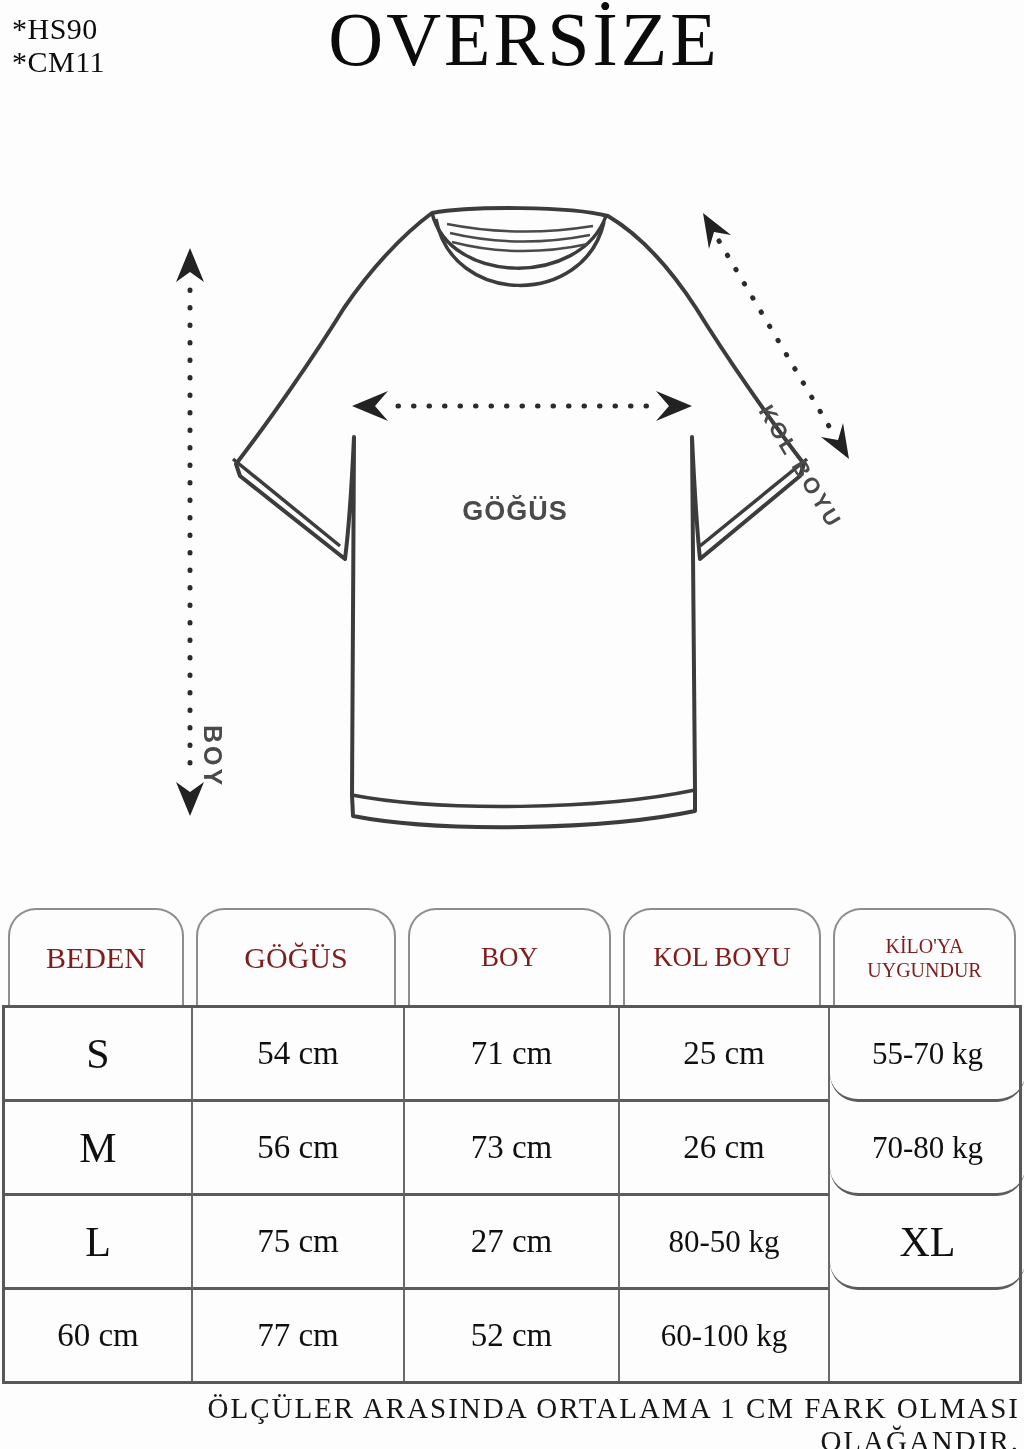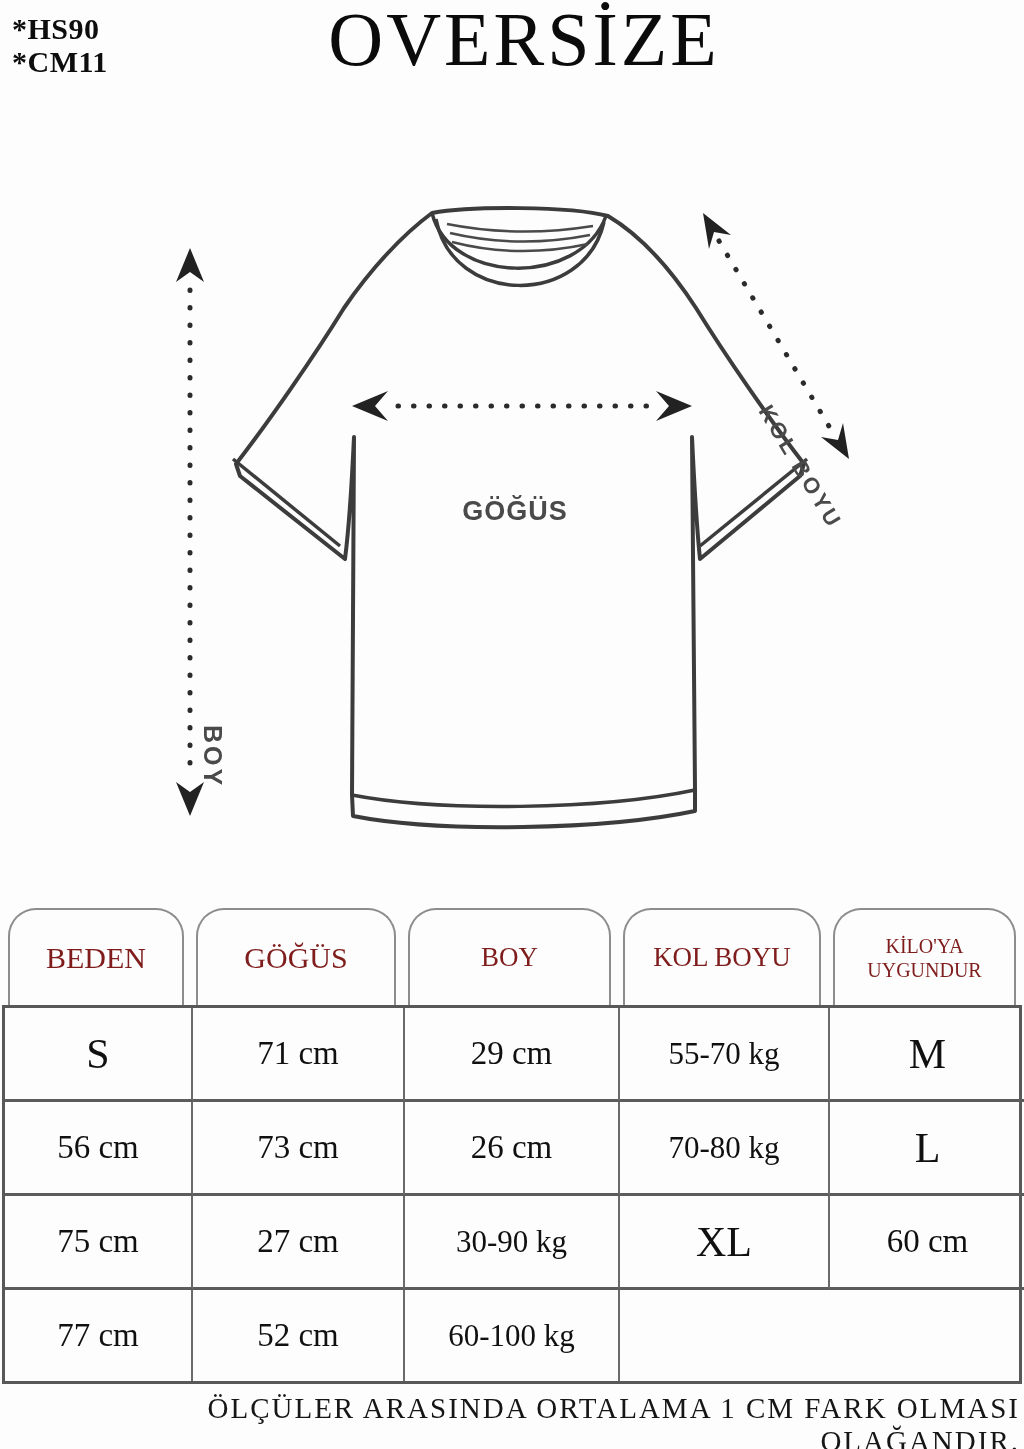--- a/index.html
+++ b/index.html
@@ -1,20 +1,20 @@
 <!DOCTYPE html>
 <html><head>
 <meta charset="utf-8">
 <style>
   html,body{margin:0;padding:0;}
   body{background:#ffffff;}
   .page{position:relative;width:1024px;height:1449px;background:#fdfdfd;overflow:hidden;
         font-family:"Liberation Serif",serif;color:#111;}
   
-  .codes{position:absolute;left:12px;top:12px;font-size:30px;font-weight:bold;
+  .codes{position:absolute;left:12px;top:12px;font-size:30px;font-weight:normal;
          line-height:33px;color:#0d0d0d;letter-spacing:0.5px;}
   .title{position:absolute;left:0;right:0;top:-4px;margin:0 0 0 24px;text-align:center;
          font-size:76px;font-weight:normal;letter-spacing:3px;color:#0b0b0b;
          font-family:"Liberation Serif",serif;}
   
   .diagram{position:absolute;left:0;top:140px;width:1024px;height:745px;}
   .diagram svg{position:absolute;left:0;top:0;}
   .measure-label{position:absolute;font-family:"Liberation Sans",sans-serif;
                  font-weight:bold;color:#4a4a4a;text-align:center;}
   .lbl-chest{left:395px;top:356px;width:240px;font-size:27px;letter-spacing:1px;}
@@ -29,21 +29,21 @@
       border-radius:28px 28px 0 0;background:#fdfdfd;
       display:flex;align-items:center;justify-content:center;text-align:center;
       font-size:30px;color:#7f1d1d;}
   .th.small{font-size:27px;}
   .th.tiny{font-size:20px;line-height:1.2;padding:0 32px;}
   .tbody{display:grid;grid-template-columns:188px 212px 215px 210px 195px;
          border:3px solid #585858;background:#fdfdfd;}
   .td{height:91px;display:flex;align-items:center;justify-content:center;
       border-right:2px solid #6a6a6a;border-bottom:3px solid #5c5c5c;
       font-size:33px;color:#101010;}
-  .td:nth-child(5n){border-right:none;}
+  .td:nth-child(5n){border-right:none;border-radius:28px;}
   .td:nth-child(n+16){border-bottom:none;}
   .td.size{font-size:42px;}
   .td.kg{font-size:31px;}
   
   .footnote{position:absolute;left:0;right:4px;top:1392px;text-align:right;
             font-size:29px;letter-spacing:2px;color:#161616;}
 </style>
 </head>
 <body>
 
@@ -106,34 +106,35 @@
   <div class="size-table">
     <div class="thead">
       <div class="th">BEDEN</div>
       <div class="th">GÖĞÜS</div>
       <div class="th small">BOY</div>
       <div class="th small">KOL BOYU</div>
       <div class="th tiny">KİLO'YA UYGUNDUR</div>
     </div>
     <div class="tbody">
       <div class="td size">S</div>
+      <div class="td">54 cm</div>
       <div class="td">71 cm</div>
-      <div class="td">29 cm</div>
+      <div class="td">25 cm</div>
       <div class="td kg">55-70 kg</div>
 
       <div class="td size">M</div>
       <div class="td">56 cm</div>
       <div class="td">73 cm</div>
       <div class="td">26 cm</div>
       <div class="td kg">70-80 kg</div>
 
       <div class="td size">L</div>
       <div class="td">75 cm</div>
       <div class="td">27 cm</div>
-      <div class="td kg">30-90 kg</div>
+      <div class="td kg">80-50 kg</div>
 
       <div class="td size">XL</div>
       <div class="td">60 cm</div>
       <div class="td">77 cm</div>
       <div class="td">52 cm</div>
       <div class="td kg">60-100 kg</div>
     </div>
   </div>
 
   <div class="footnote">ÖLÇÜLER ARASINDA ORTALAMA 1 CM FARK OLMASI OLAĞANDIR.</div>

